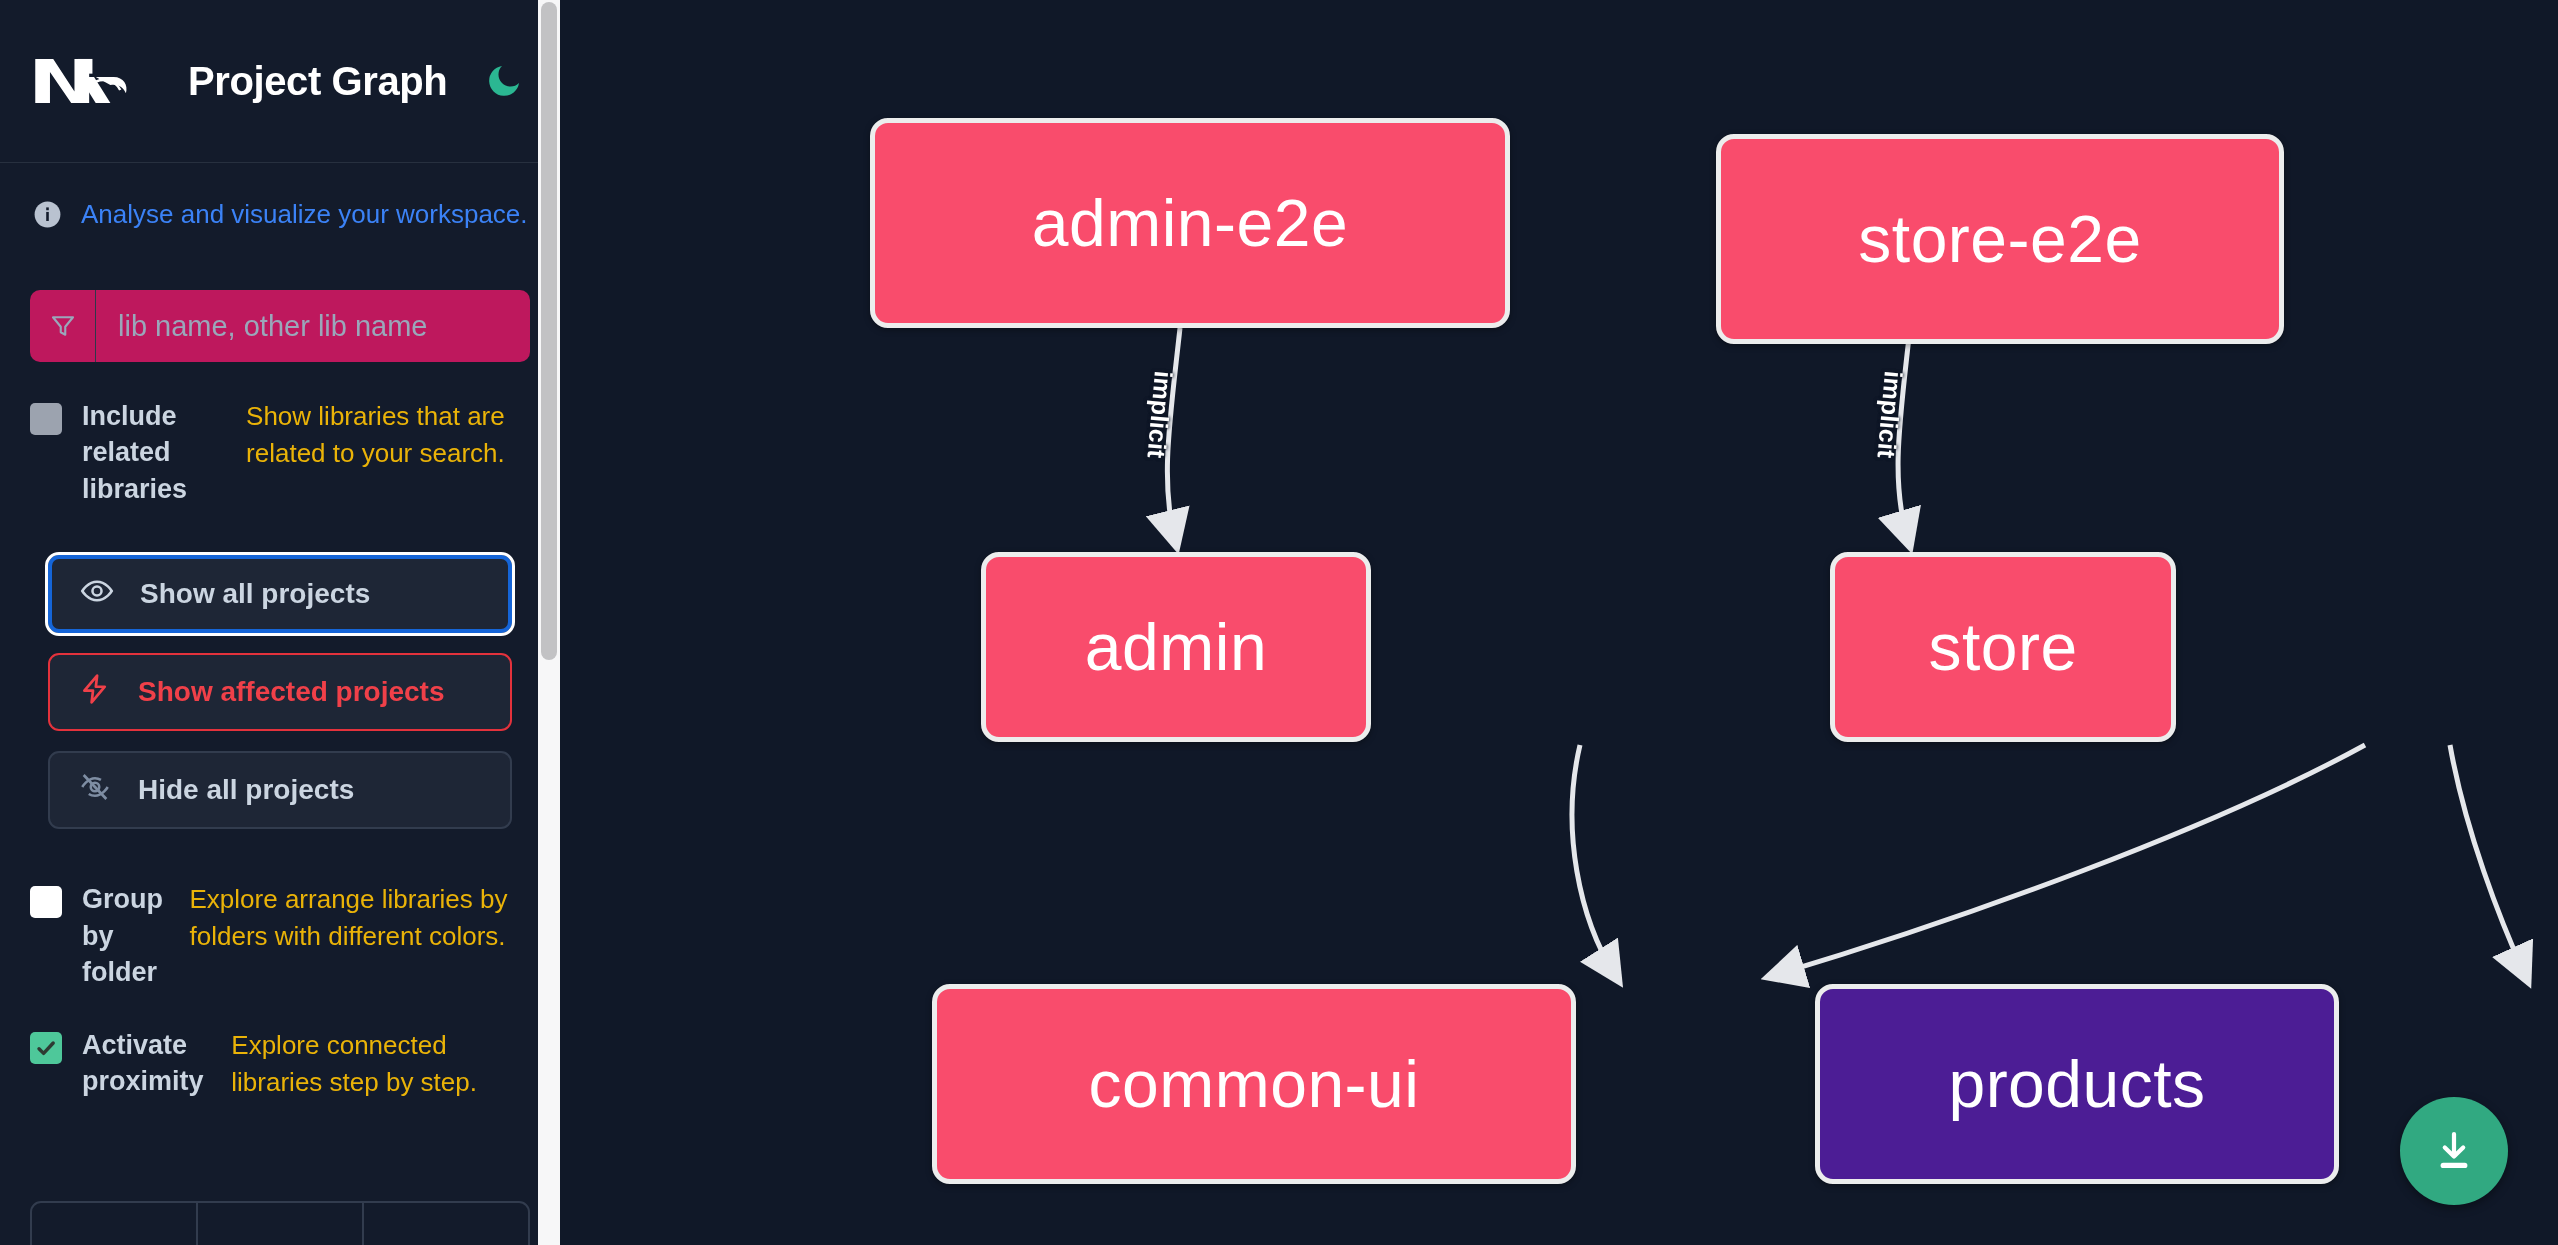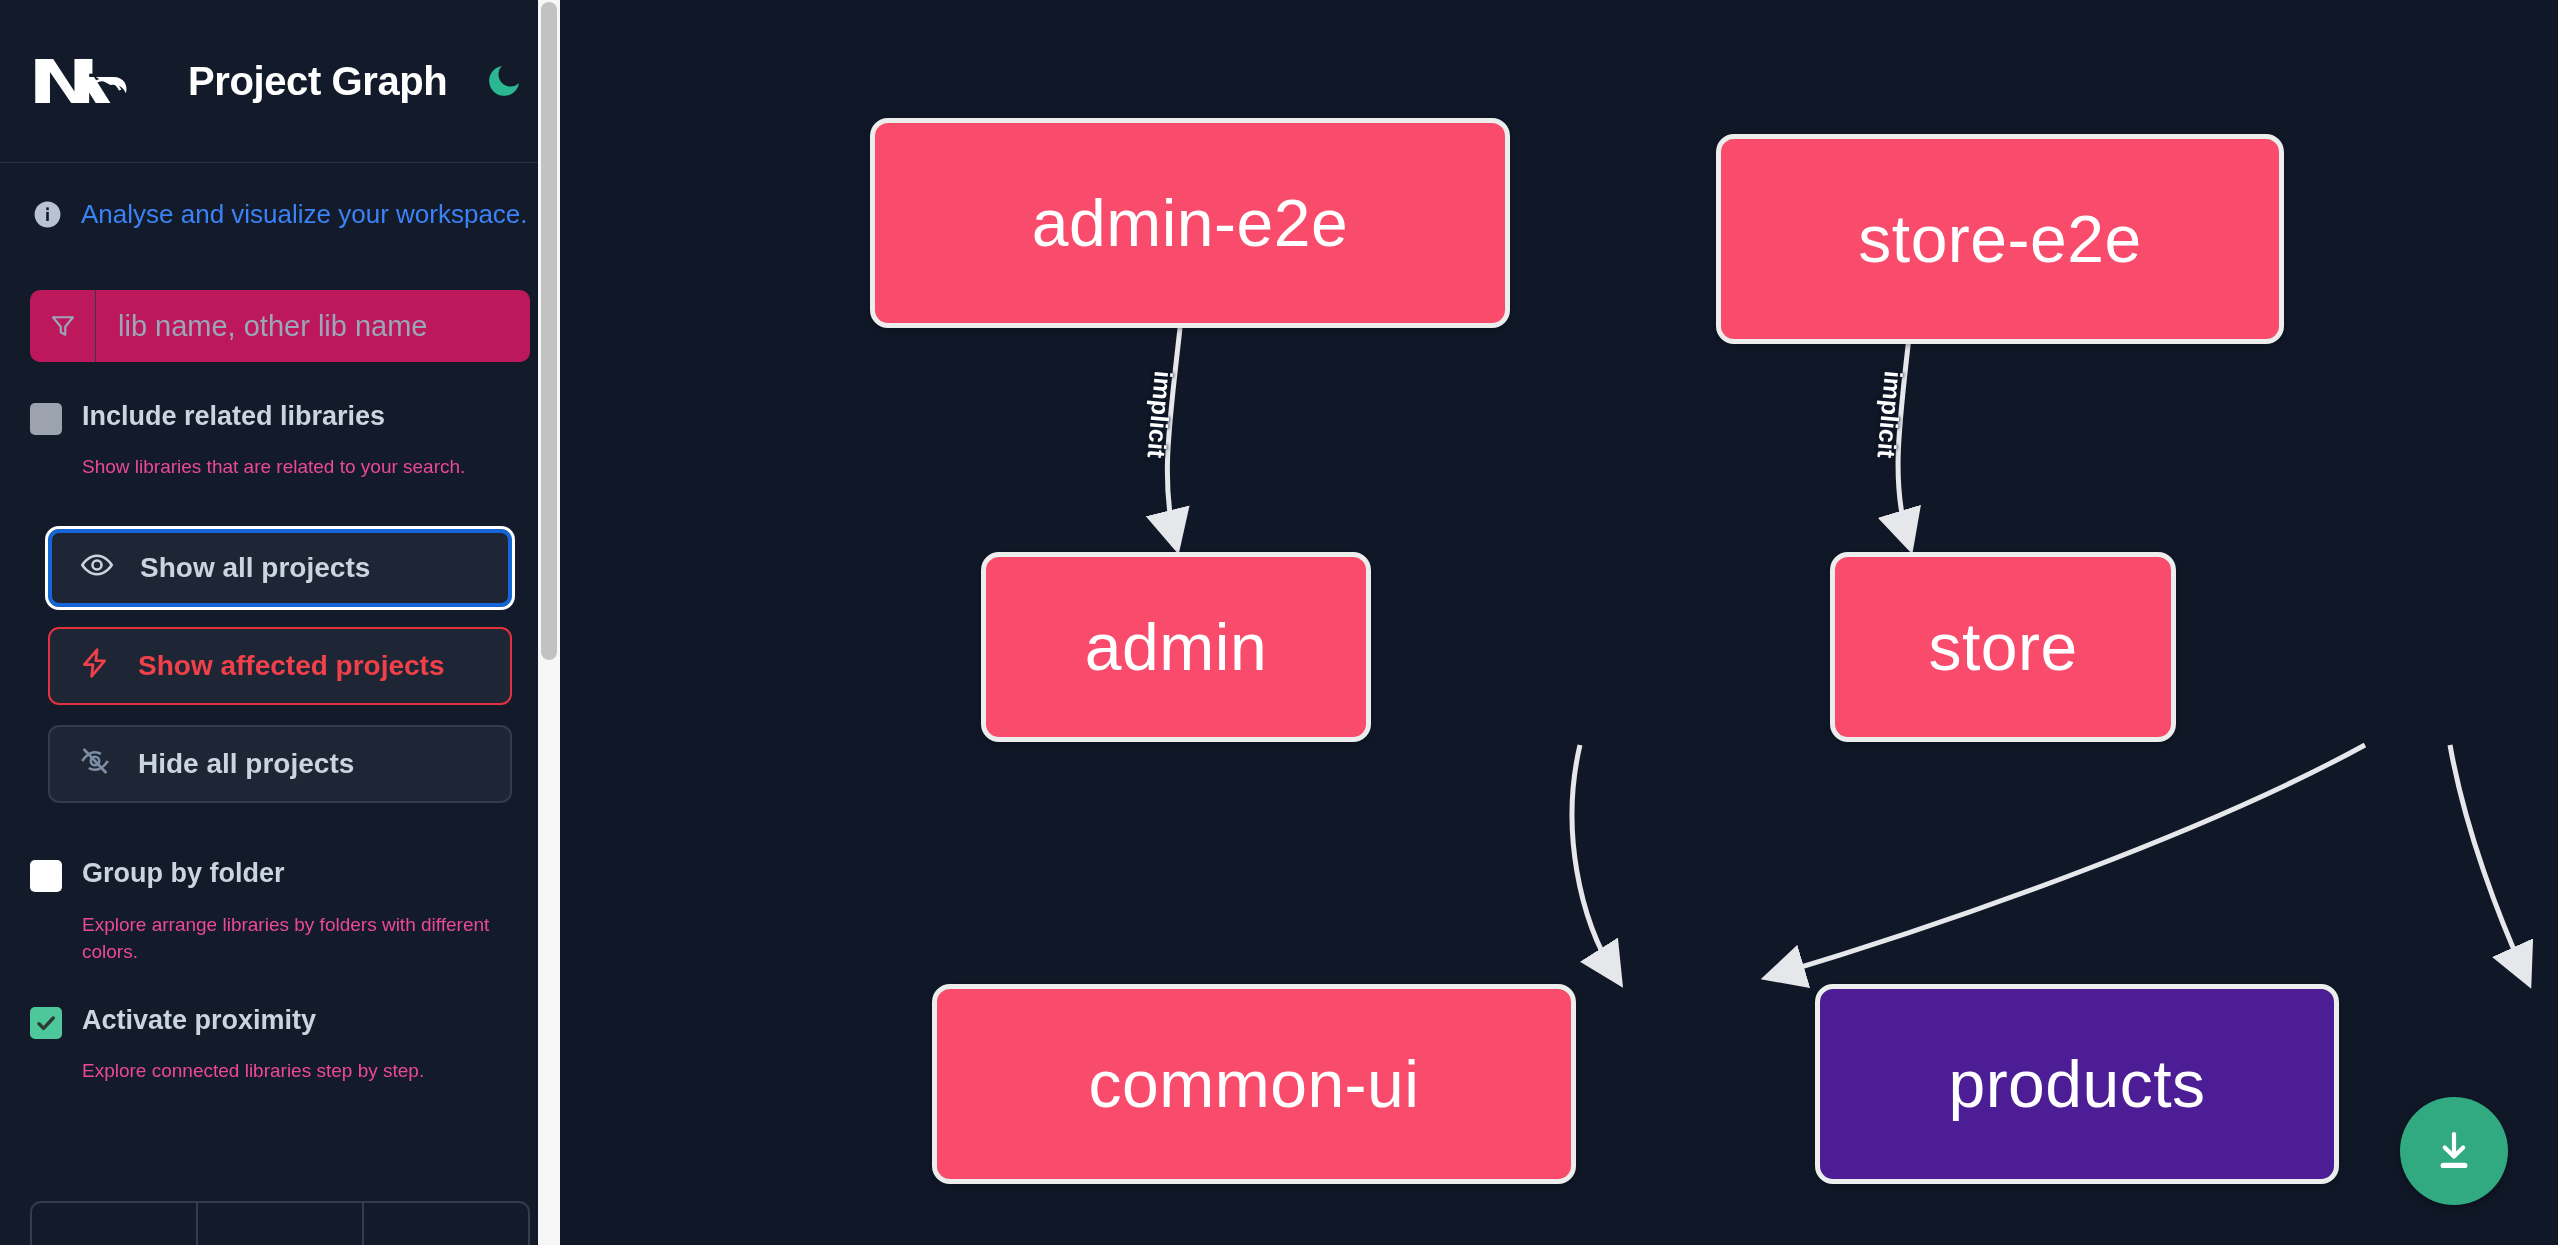--- a/index.html
+++ b/index.html
@@ -65,23 +65,23 @@
   .filter-input::placeholder { color: #9aa7ba; }
 
   .check-row { display: flex; padding: 0 30px; margin-top: 36px; gap: 20px; }
   .cb {
     width: 32px; height: 32px; flex: 0 0 32px; margin-top: 5px;
     border-radius: 5px;
   }
   .cb.grey { background: #9ca3af; }
   .cb.white { background: #ffffff; }
   .cb.green { background: #4ec89a; display:flex; align-items:center; justify-content:center; }
-  .check-texts { display: flex; flex-direction: column; }
+  .check-texts { display: flex; flex-direction: row; }
   .check-title { font-size: 27px; font-weight: bold; color: #cbd5e1; line-height: 1.35; }
-  .check-desc { font-size: 19px; color: #ec4899; line-height: 1.42; max-width: 440px; margin-top: 20px; }
+  .check-desc { font-size: 26px; color: #eab308; line-height: 1.42; max-width: 440px; }
 
   .btn-stack { padding: 0 48px; margin-top: 48px; display: flex; flex-direction: column; gap: 20px; }
   .btn {
     height: 78px; border-radius: 11px;
     display: flex; align-items: center; gap: 26px;
     padding: 0 28px;
     background: #1e2636;
     font-size: 28px; font-weight: bold;
     cursor: pointer;
   }

